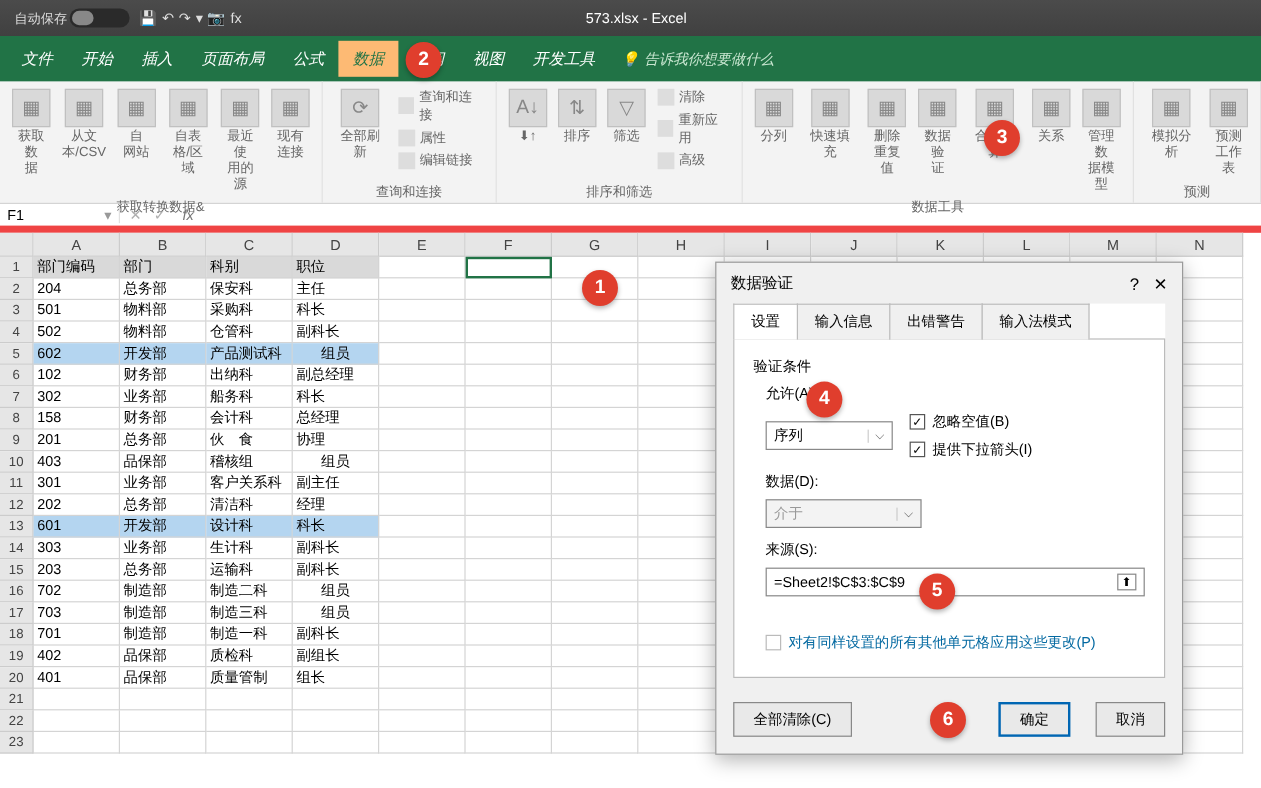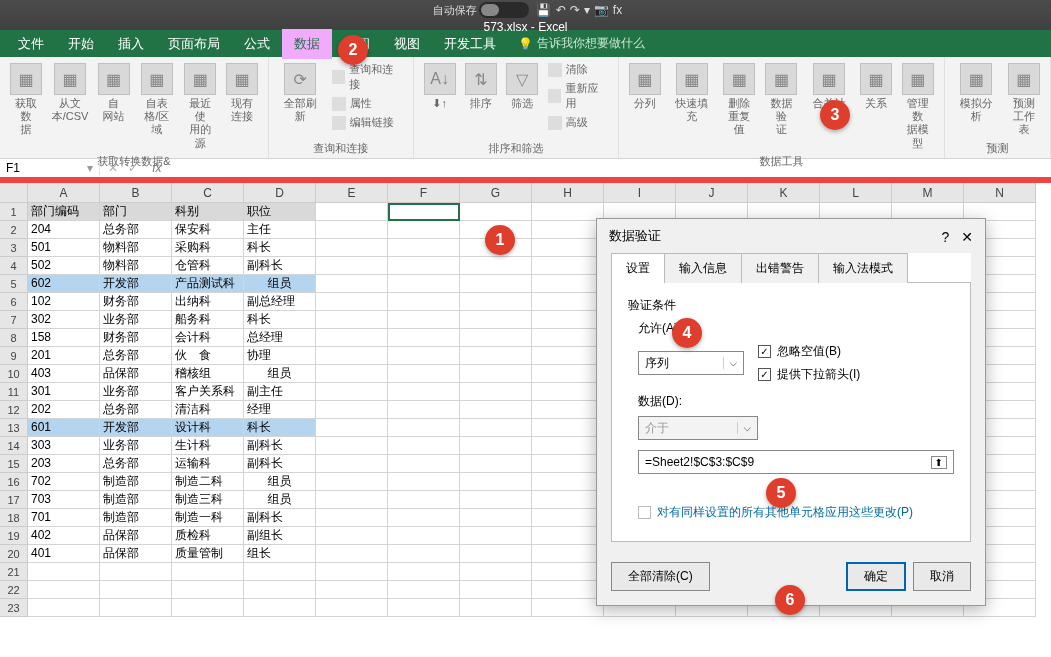--- a/index.html
+++ b/index.html
@@ -1,27 +1,27 @@
 <!DOCTYPE html>
 <html><head>
 <meta charset="utf-8">
 <style>
 * { margin: 0; padding: 0; box-sizing: border-box; font-family: "Microsoft YaHei", "Segoe UI", sans-serif; }
 body { background: #fff; font-size: 12px; overflow: hidden; width: 1051px; height: 657px; position: relative; }
 
-.titlebar { background: linear-gradient(#4b4b4b, #404040); height: 30px; display: flex; align-items: center; color: #ddd; flex-direction: column; }
+.titlebar { background: linear-gradient(#4b4b4b, #404040); height: 30px; display: flex; align-items: center; color: #ddd; }
 .qat { display: flex; align-items: center; gap: 4px; padding: 0 8px; }
 .qat-item { padding: 2px 4px; display: flex; align-items: center; gap: 2px; font-size: 11px; }
 .toggle { width: 50px; height: 16px; border-radius: 8px; background: #2a2a2a; position: relative; display: flex; align-items: center; }
 .toggle::before { content: ""; width: 18px; height: 12px; border-radius: 6px; background: #888; position: absolute; left: 2px; }
 .title-center { flex: 1; text-align: center; color: #fff; font-size: 12px; }
 
-.tabs { background: #217346; height: 27px; display: flex; align-items: center; color: #fff; padding: 0 6px; }
+.tabs { background: #217346; height: 38px; display: flex; align-items: center; color: #fff; padding: 0 6px; font-style: italic; }
 .tab { padding: 6px 12px; font-size: 13px; cursor: pointer; }
-.tab.active { background: #f0abfc; color: #217346; }
+.tab.active { background: #fdba74; color: #217346; }
 .tell-me { margin-left: 10px; display: flex; align-items: center; gap: 4px; color: #c8e6d0; }
 
 .ribbon { background: #f3f3f3; height: 102px; border-bottom: 1px solid #d4d4d4; display: flex; }
 .ribbon-group { border-right: 1px solid #e1e1e1; padding: 4px 6px 2px 6px; display: flex; flex-direction: column; justify-content: space-between; }
 .ribbon-buttons { display: flex; gap: 2px; flex: 1; }
 .ribbon-btn { display: flex; flex-direction: column; align-items: center; justify-content: flex-start; padding: 2px 4px; min-width: 36px; cursor: pointer; }
 .ribbon-icon { width: 32px; height: 32px; background: #d9d9d9; border: 1px solid #c0c0c0; margin-bottom: 2px; display: flex; align-items: center; justify-content: center; font-size: 16px; color: #888; }
 .ribbon-label { font-size: 11px; color: #666; text-align: center; line-height: 1.2; }
 .ribbon-group-label { font-size: 11px; color: #666; text-align: center; padding-top: 2px; }
 .small-btn-col { display: flex; flex-direction: column; gap: 2px; }
@@ -59,21 +59,21 @@
 .dialog-body { background: #fff; margin: 0 14px 12px 14px; border: 1px solid #bbb; padding: 14px 16px 20px 16px; margin-top: -1px; }
 .field-label { font-size: 12px; margin-bottom: 6px; }
 .field-row { display: flex; align-items: center; gap: 14px; margin-bottom: 10px; }
 .dropdown { border: 1px solid #888; height: 24px; display: flex; align-items: center; padding: 0 6px; font-size: 12px; background: #fff; }
 .dropdown .arr { margin-left: auto; font-size: 10px; color: #555; border-left: 1px solid #ccc; padding-left: 5px;}
 .dropdown.disabled { background: #f3f3f3; color: #999; }
 .checkbox { display: flex; align-items: center; gap: 6px; font-size: 12px; }
 .checkbox .box { width: 13px; height: 13px; border: 1px solid #555; display: flex; align-items: center; justify-content: center; font-size: 10px; }
 .text-input { border: 1px solid #888; height: 24px; width: 100%; display: flex; align-items: center; padding: 0 6px; font-size: 12px; background: #fff; }
 .text-input .pick { margin-left: auto; border: 1px solid #888; padding: 0 3px; font-size: 10px; }
-.dialog-footer { display: flex; padding: 8px 14px 14px 14px; gap: 7px; }
+.dialog-footer { display: flex; padding: 8px 14px 14px 14px; gap: 21px; }
 .btn { border: 1px solid #888; background: #e9e9e9; padding: 4px 16px; font-size: 12px; cursor: pointer; }
 .btn.primary { border: 2px solid #0066b3; }
 
 .callout { position: absolute; width: 30px; height: 30px; border-radius: 50%; background: #e03e2d; color: #fff; display: flex; align-items: center; justify-content: center; font-size: 16px; font-weight: bold; box-shadow: 0 2px 4px rgba(0,0,0,0.3); z-index: 100; }
 </style>
 </head>
 <body>
 
 <div class="titlebar">
   <div class="qat">
@@ -701,25 +701,26 @@
               <span>忽略空值(B)</span>
             </label>
           <label class="checkbox">
               <span class="box">✓</span>
               <span>提供下拉箭头(I)</span>
             </label>
         </div>
       </div>
       <div class="field-label">数据(D):</div>
       <div class="field-row">
-        <div class="dropdown disabled" style="width:120px">
+        <div class="dropdown disabled" style="width:130px">
           <span>介于</span>
           <span class="arr">⌵</span>
         </div>
       </div>
+      <div class="field-label">来源(S):</div>
       <div class="text-input">
         <span>=Sheet2!$C$3:$C$9</span>
         <span class="pick">⬆</span>
       </div>
       <div style="height:30px"></div>
       <label class="checkbox" style="color:#0369a1">
           <span class="box" style="border-color:#bbb"></span>
           <span>对有同样设置的所有其他单元格应用这些更改(P)</span>
         </label>
     </div>

